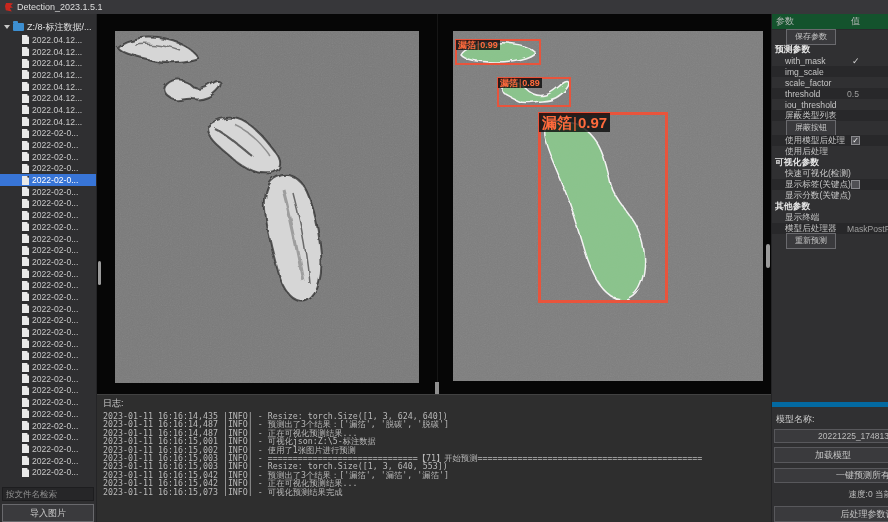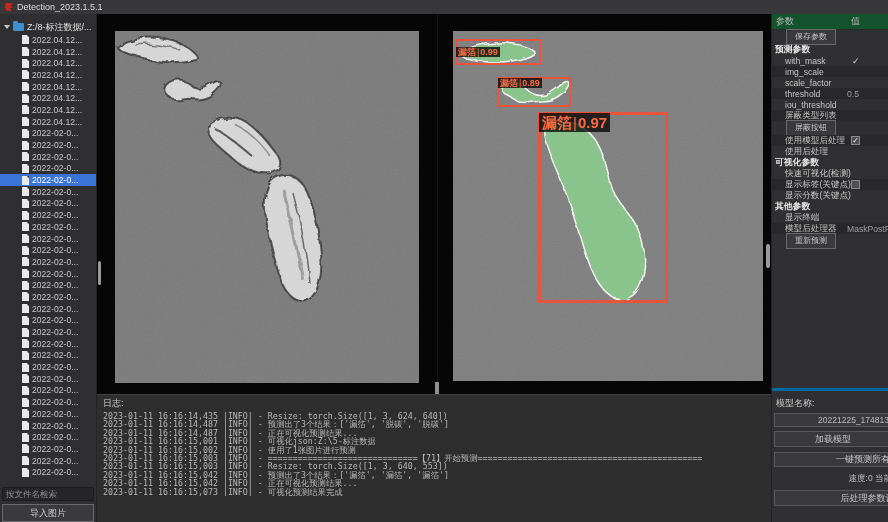--- a/index.html
+++ b/index.html
@@ -78,21 +78,21 @@
   .p-row.section { font-weight:bold; color:#e6e6e6; padding-left:3px; font-size:8.8px; }
   .p-row.param { padding-left:13px; }
   .p-row.btn-row { height:14px; padding-left:14px; }
   .p-btn { height:16px; width:50px; background:#3a3a3d; border:1px solid #6a6a6e; color:#c6c6c6;
            font-size:8px; font-family:"Liberation Sans",sans-serif; line-height:1; }
   .p-val { position:absolute; left:75px; color:#9f9f9f; white-space:nowrap; }
   .p-check { position:absolute; left:80px; color:#d6d6d6; font-size:9px; }
   .p-cb { position:absolute; left:79px; width:9px; height:9px; background:#505054;
           border:1px solid #8a8a8e; font-size:8px; color:#f0f0f0; line-height:8px; text-align:center; }
 
-  .model-section { margin-top:auto; border-top:3px solid #0369a1; padding:4px 0 16px 2px; flex:0 0 auto; }
+  .model-section { margin-top:auto; border-top:5px solid #0369a1; padding:4px 0 0 2px; flex:0 0 auto; }
   .m-label { font-size:9px; color:#cccccc; margin:2px 0 3px 2px; }
   .m-field { width:118px; height:14px; background:#3a3a3d; border:1px solid #58585c; color:#bcbcbc;
              font-size:8.5px; text-align:right; padding:0 2px; line-height:12px; white-space:nowrap; }
   .m-btn { display:block; background:#3a3a3d; border:1px solid #58585c; color:#c6c6c6;
            font-size:9px; font-family:"Liberation Sans",sans-serif; text-align:center; }
   .m-load { width:118px; height:16px; margin-top:4px; }
   .m-wide { width:196px; height:15px; margin-top:5px; }
   .m-speed { width:135px; font-size:8.5px; color:#bdbdbd; text-align:right; margin-top:6px; white-space:nowrap; }
   .m-bottom { width:196px; height:16px; margin-top:5px; }
 </style>
@@ -319,21 +319,21 @@
             <rect width="310" height="350" fill="#7e7e7e"></rect>
             <rect width="310" height="350" filter="url(#noiseR)" opacity="0.12"></rect>
             <g id="mask-group" filter="url(#roughR)">
                 <path d="M8,24 C12,16 28,13 44,12 C60,11 76,15 82,21 C78,27 60,31 42,31 C26,31 12,29 8,24 Z" fill="#8bc98d" fill-opacity="0.92" stroke="#f2f2f2" stroke-width="1.5"></path>
                 <path d="M50,56 C57,49 65,50 71,56 C77,62 83,66 92,64 C101,62 106,54 112,51 C116,49 117,53 114,57 C108,65 99,70 89,70 C81,70 73,74 65,70 C57,66 45,61 50,56 Z" fill="#8bc98d" fill-opacity="0.92" stroke="#f2f2f2" stroke-width="1.5"></path>
                 <path d="M97,92 C112,87 130,93 140,106 C151,120 154,138 158,154 C162,170 176,180 184,196 C192,214 194,234 188,252 C183,266 170,273 159,266 C147,258 138,240 132,220 C126,199 119,177 111,157 C103,137 93,117 91,104 C90,96 92,94 97,92 Z" fill="#8bc98d" fill-opacity="0.92" stroke="#f2f2f2" stroke-width="1.5"></path>
               </g>
           </svg>
           <div id="det-layer">
               <div class="det-box" style="left: 2px; top: 8px; width: 86px; height: 26px; border-width: 2px; border-color: rgb(232, 84, 60);"></div>
-              <div class="det-label small" style="left: 3px; top: 16px; color: rgb(255, 106, 60);"><span>漏箔</span><span class="bar">|</span><span>0.99</span></div>
+              <div class="det-label small" style="left: 3px; top: 9px; color: rgb(255, 106, 60);"><span>漏箔</span><span class="bar">|</span><span>0.99</span></div>
               <div class="det-box" style="left: 44px; top: 46px; width: 74px; height: 30px; border-width: 2px; border-color: rgb(232, 84, 60);"></div>
               <div class="det-label small" style="left: 45px; top: 47px; color: rgb(255, 106, 60);"><span>漏箔</span><span class="bar">|</span><span>0.89</span></div>
               <div class="det-box" style="left: 85px; top: 81px; width: 130px; height: 191px; border-width: 3px; border-color: rgb(232, 84, 60);"></div>
               <div class="det-label large" style="left: 86px; top: 82px; color: rgb(255, 106, 60);"><span>漏箔</span><span class="bar">|</span><span>0.97</span></div>
             </div>
         </div>
         <div class="scroll-thumb" style="left:1px; top:247px; width:3px;"></div>
       </div>
       <div class="scroll-thumb" style="position:absolute; right:1px; top:230px;"></div>
       <div class="log">

